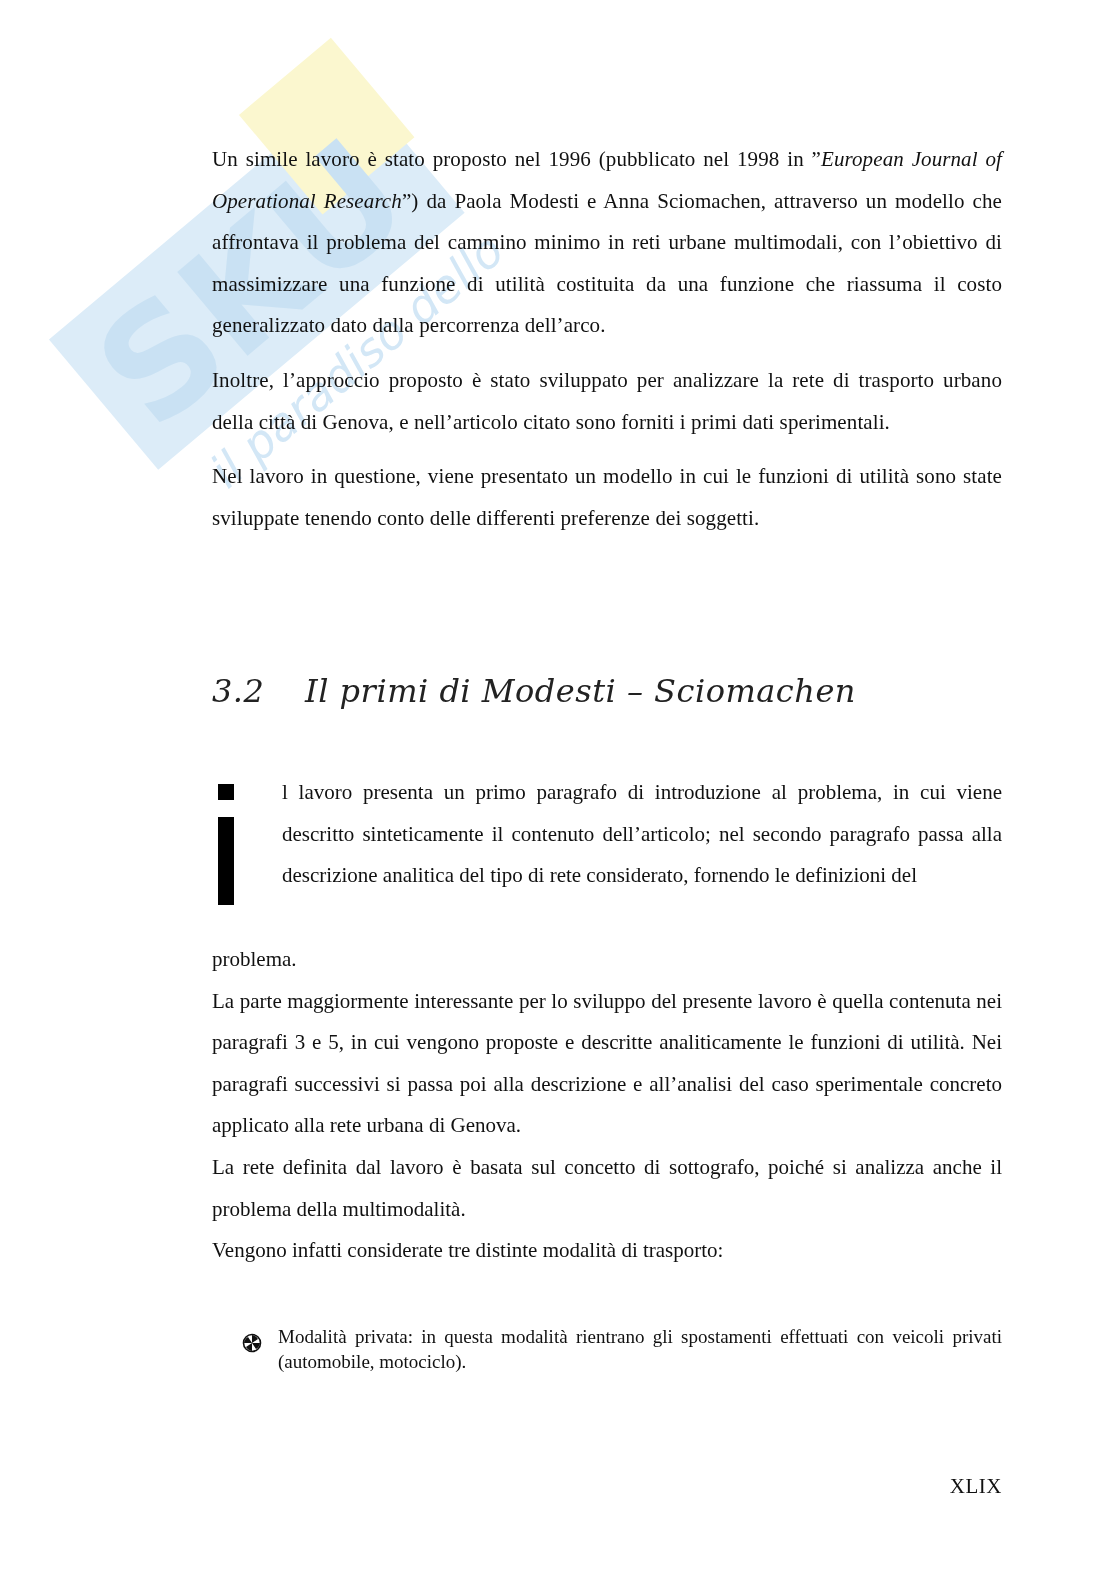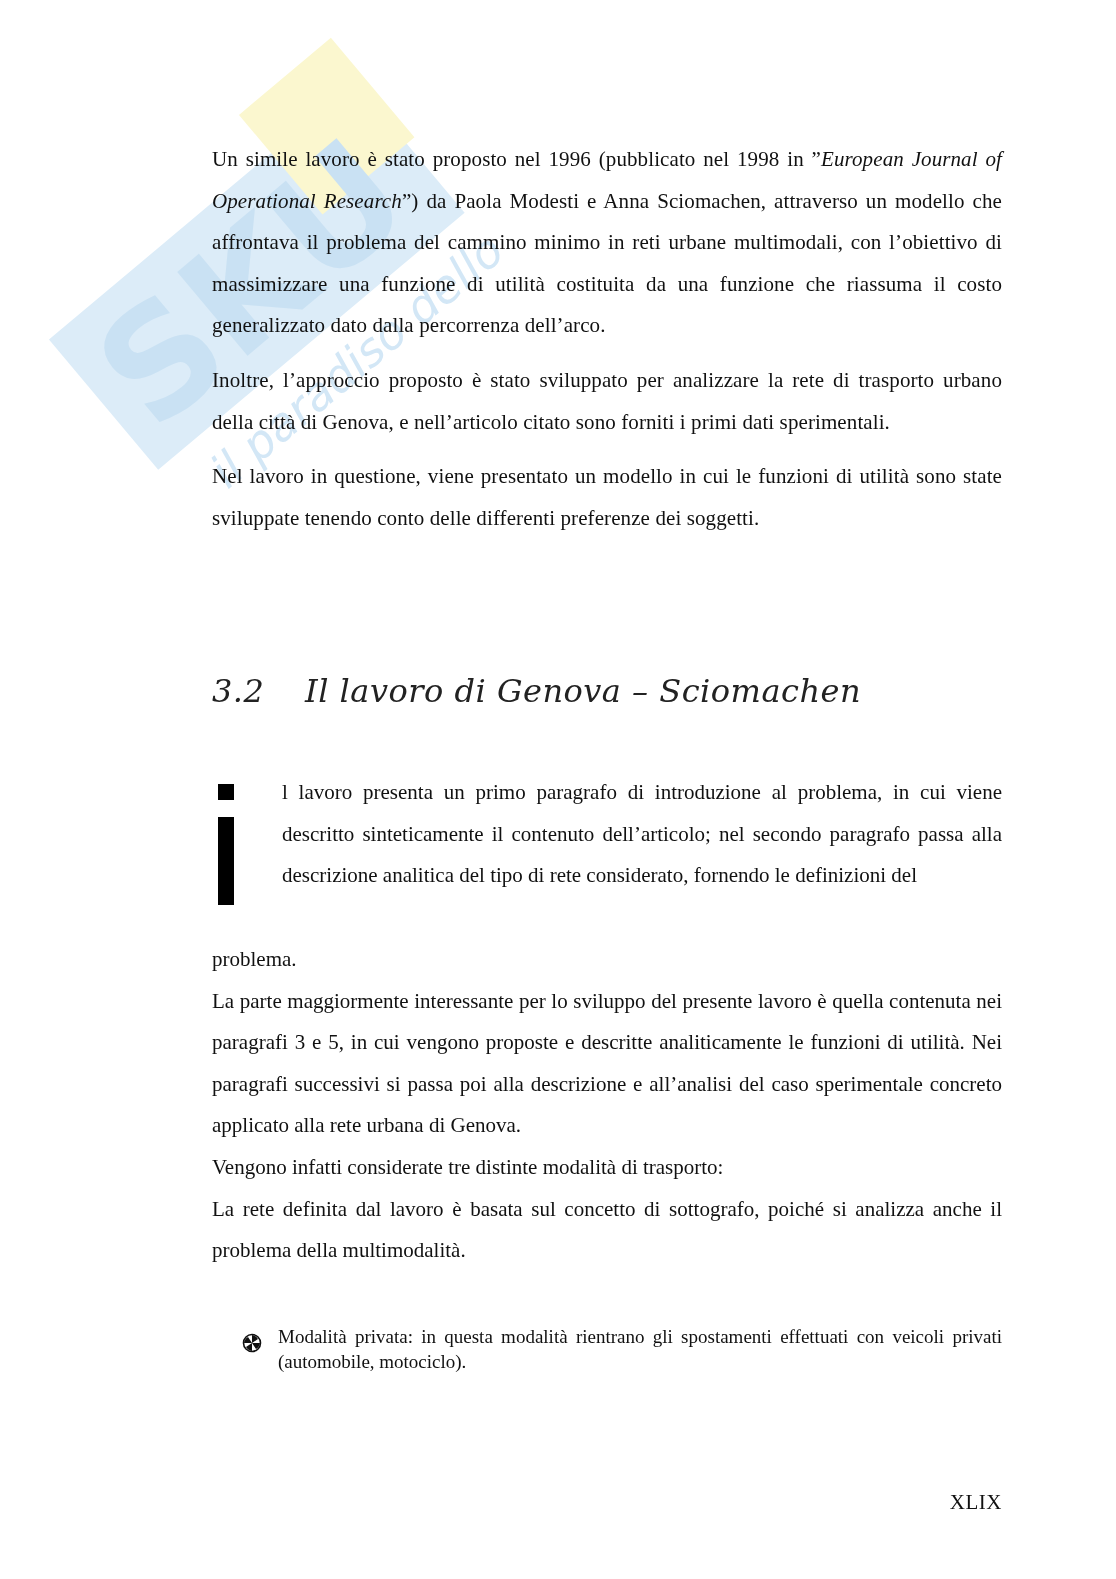--- a/index.html
+++ b/index.html
@@ -19,21 +19,21 @@
   .heading .num { margin-right: 30px; }
   .dropcap-block { position: absolute; left: 212px; top: 772px; width: 790px; }
   .dropcap { position: absolute; left: 6px; top: 12px; width: 16px; }
   .dropcap .dot { width: 16px; height: 16px; background: #000; }
   .dropcap .stem { width: 16px; height: 88px; background: #000; margin-top: 17px; }
   .dropcap-text { margin-left: 70px; font-size: 21px; line-height: 41.6px; text-align: justify; }
   .after-drop { position: absolute; left: 212px; top: 939px; width: 790px; font-size: 21px; line-height: 41.6px; text-align: justify; }
   .bullet { position: absolute; left: 242px; top: 1324px; width: 760px; font-size: 19px; line-height: 25px; }
   .bullet .icon { position: absolute; left: 0; top: 9px; width: 20px; height: 20px; }
   .bullet .text { margin-left: 36px; text-align: justify; }
-  .folio { position: absolute; right: 114px; top: 1474px; font-size: 21px; letter-spacing: 0.5px; margin-top: 16px; }
+  .folio { position: absolute; right: 114px; top: 1474px; font-size: 21px; letter-spacing: 0.5px; }
 </style>
 </head>
 <body>
 
 <svg class="watermark" viewBox="0 0 480 520">
   <g transform="rotate(-40 240 260)">
     <rect x="40" y="170" width="400" height="170" fill="#dcecf8"></rect>
     <rect x="330" y="120" width="120" height="130" fill="#fbf7cf"></rect>
     <text x="60" y="310" font-size="150" font-weight="bold" fill="#c9e1f3" font-family="DejaVu Sans, sans-serif">SKU</text>
     <text x="80" y="400" font-size="46" font-style="italic" fill="#d3e7f6" font-family="DejaVu Sans, sans-serif">il paradiso dello studente</text>
@@ -41,36 +41,36 @@
 </svg>
 
 <div class="page">
   <p class="para"><span>Un simile lavoro è stato proposto nel 1996 (pubblicato nel 1998 in ”</span><span class="it">European Journal of Operational Research</span><span>”) da Paola Modesti e Anna Sciomachen, attraverso un modello che affrontava il problema del cammino minimo in reti urbane multimodali, con l’obiettivo di massimizzare una funzione di utilità costituita da una funzione che riassuma il costo generalizzato dato dalla percorrenza dell’arco.</span></p>
   <p class="para">Inoltre, l’approccio proposto è stato sviluppato per analizzare la rete di trasporto urbano della città di Genova, e nell’articolo citato sono forniti i primi dati sperimentali.</p>
   <p class="para">Nel lavoro in questione, viene presentato un modello in cui le funzioni di utilità sono state sviluppate tenendo conto delle differenti preferenze dei soggetti.</p>
 </div>
 
 <div class="heading">
   <span class="num">3.2</span>
-  <span>Il lavoro di Genova – Sciomachen</span>
+  <span>Il primi di Modesti – Sciomachen</span>
 </div>
 
 <div class="dropcap-block">
   <div class="dropcap">
     <div class="dot"></div>
     <div class="stem"></div>
   </div>
   <p class="dropcap-text">l lavoro presenta un primo paragrafo di introduzione al problema, in cui viene descritto sinteticamente il contenuto dell’articolo; nel secondo paragrafo passa alla descrizione analitica del tipo di rete considerato, fornendo le definizioni del</p>
 </div>
 
 <div class="after-drop">
   <p>problema.</p>
   <p>La parte maggiormente interessante per lo sviluppo del presente lavoro è quella contenuta nei paragrafi 3 e 5, in cui vengono proposte e descritte analiticamente le funzioni di utilità. Nei paragrafi successivi si passa poi alla descrizione e all’analisi del caso sperimentale concreto applicato alla rete urbana di Genova.</p>
+  <p>La rete definita dal lavoro è basata sul concetto di sottografo, poiché si analizza anche il problema della multimodalità.</p>
   <p>Vengono infatti considerate tre distinte modalità di trasporto:</p>
-  <p>La rete definita dal lavoro è basata sul concetto di sottografo, poiché si analizza anche il problema della multimodalità.</p>
 </div>
 
 <div class="bullet">
   <svg class="icon" viewBox="0 0 20 20">
     <circle cx="10" cy="10" r="8.5" fill="none" stroke="#111" stroke-width="1.6"></circle>
     <path d="M10 10 L10 2 A8 8 0 0 1 16 6 Z M10 10 L18 10 A8 8 0 0 1 14 16 Z M10 10 L10 18 A8 8 0 0 1 4 14 Z M10 10 L2 10 A8 8 0 0 1 6 4 Z" fill="#111"></path>
   </svg>
   <p class="text">Modalità privata: in questa modalità rientrano gli spostamenti effettuati con veicoli privati (automobile, motociclo).</p>
 </div>
 

